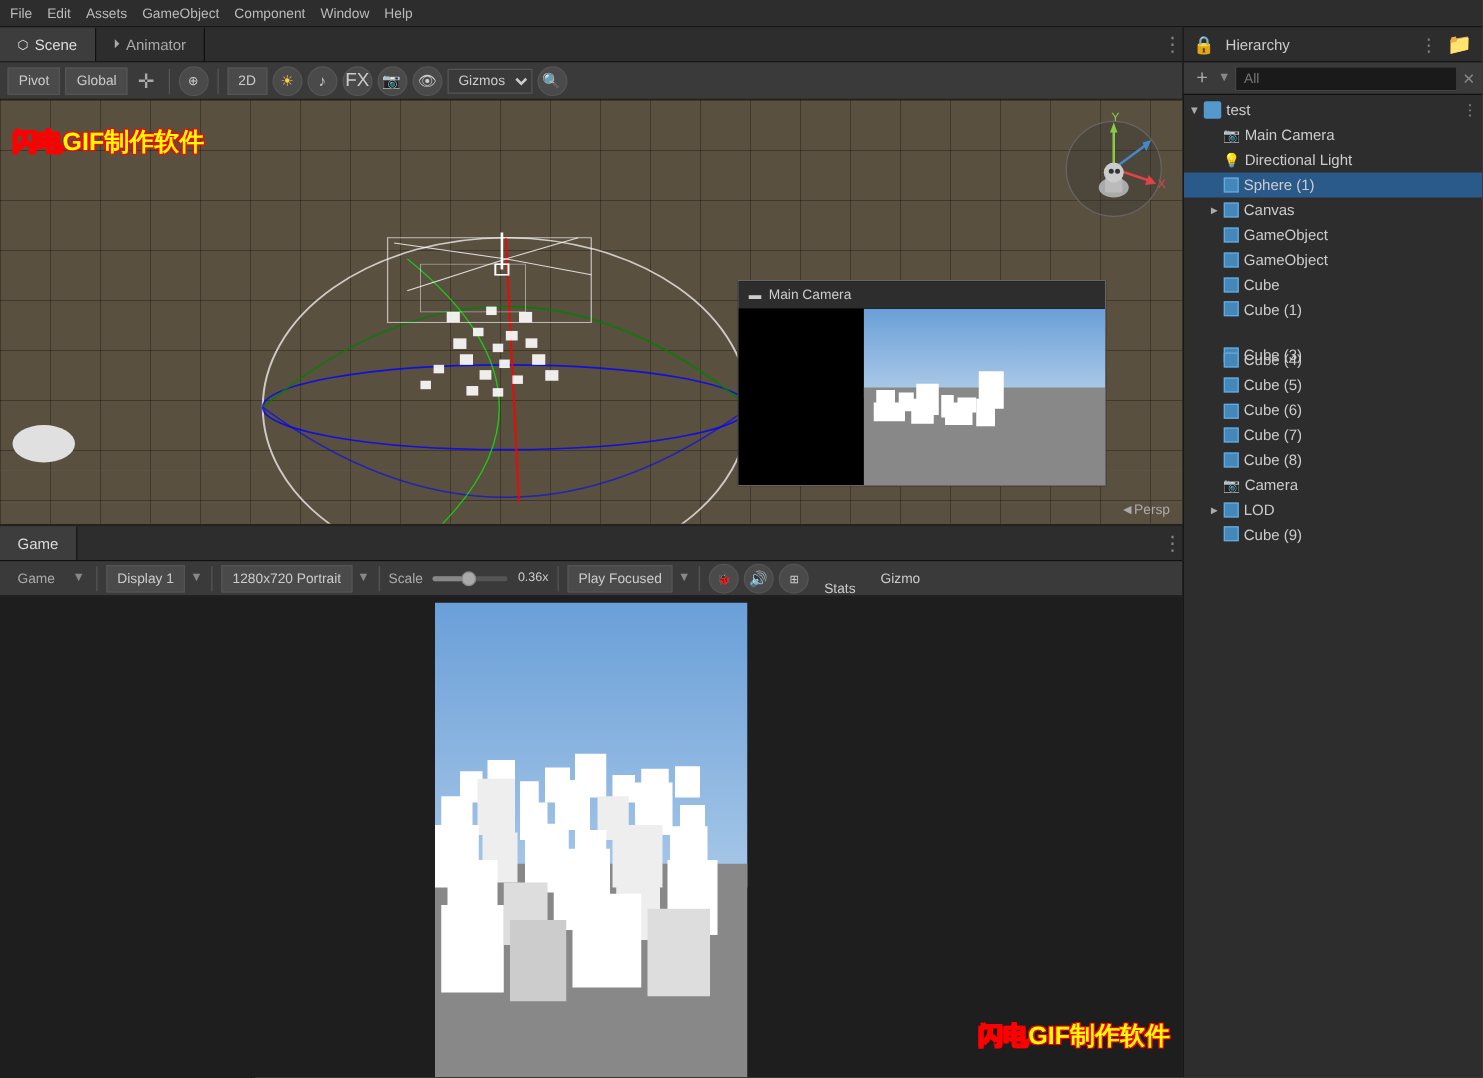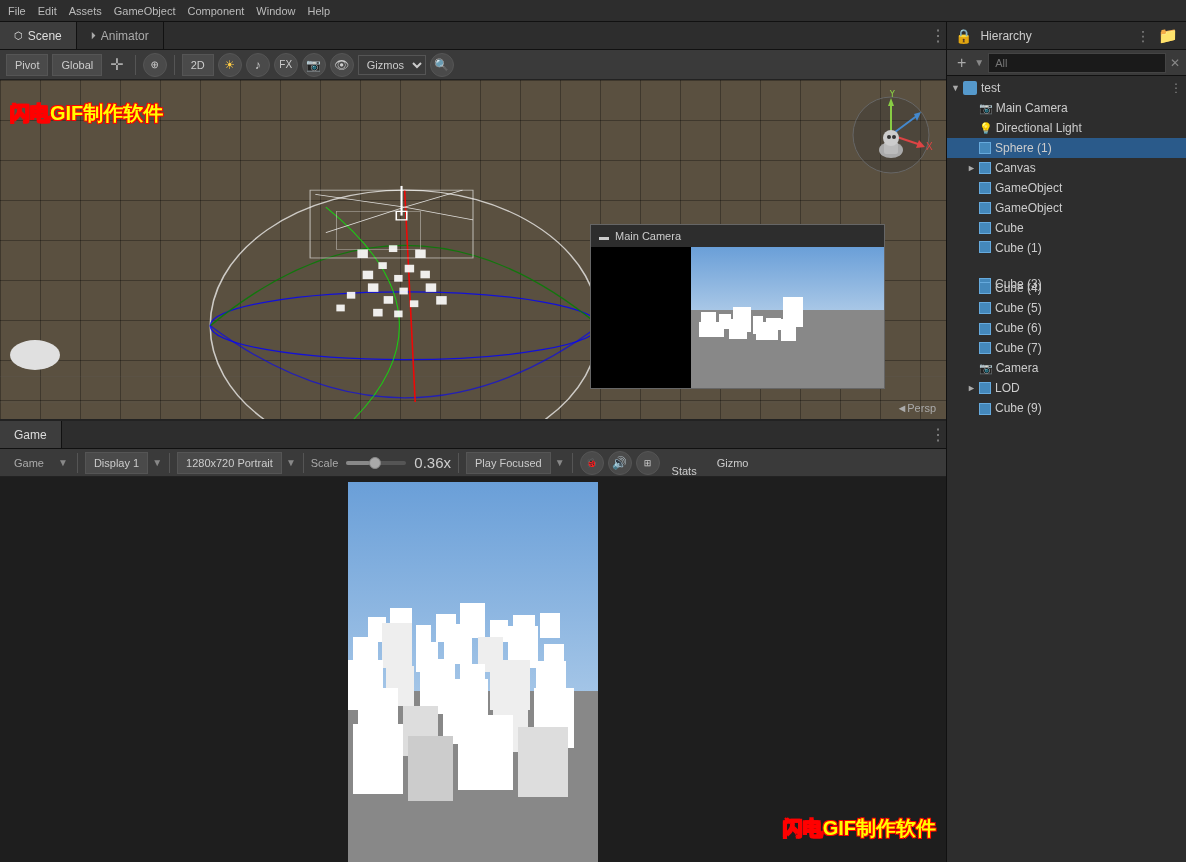--- a/index.html
+++ b/index.html
@@ -440,21 +440,21 @@
       <div class="scene-toolbar">
         <button class="toolbar-btn">Pivot</button>
         <button class="toolbar-btn">Global</button>
         <span style="color:#aaa; font-size:16px; margin:0 4px;">✛</span>
         <div class="toolbar-separator"></div>
         <div class="icon-btn-round" style="font-size:10px;">⊕</div>
         <div class="toolbar-separator"></div>
         <button class="toolbar-btn">2D</button>
         <div class="icon-btn-round" style="color:#ffcc44;">☀</div>
         <div class="icon-btn-round">♪</div>
-        <div class="icon-btn-round" style="font-size:10px;">FX</div>
+        <div class="icon-btn-round" style="font-size:15px;">FX</div>
         <div class="icon-btn-round">📷</div>
         <div class="icon-btn-round">👁</div>
         <select class="select-dropdown">
           <option>Gizmos</option>
         </select>
         <div class="icon-btn-round">🔍</div>
       </div>
 
       <div class="scene-viewport">
         <div class="grid-bg"></div>
@@ -586,21 +586,21 @@
         <span style="color:#888; font-size:10px;">▼</span>
         <div class="toolbar-separator"></div>
         <button class="toolbar-btn">1280x720 Portrait</button>
         <span style="color:#888; font-size:10px;">▼</span>
         <div class="toolbar-separator"></div>
         <span style="color:#aaa; font-size:11px;">Scale</span>
         <div style="width:60px;height:4px;background:#555;border-radius:2px;margin:0 4px;position:relative;">
           <div style="width:40%;height:100%;background:#888;border-radius:2px;"></div>
           <div style="position:absolute;top:-4px;left:38%;width:12px;height:12px;border-radius:50%;background:#aaa;border:1px solid #888;"></div>
         </div>
-        <span style="color:#ccc; font-size:15px;">0.36x</span>
+        <span style="color:#ccc; font-size:10px;">0.36x</span>
         <div class="toolbar-separator"></div>
         <button class="toolbar-btn">Play Focused</button>
         <span style="color:#888; font-size:10px;">▼</span>
         <div class="toolbar-separator"></div>
         <div class="icon-btn-round" style="font-size:9px;">🐞</div>
         <div class="icon-btn-round">🔊</div>
         <div class="icon-btn-round" style="font-size:9px;">⊞</div>
         <button class="toolbar-btn" style="background:none;border:none;margin-top:16px;">Stats</button>
         <button class="toolbar-btn" style="background:none;border:none;">Gizmo</button>
       </div>
@@ -784,35 +784,43 @@
     <span style="margin-left:16px; display:flex; align-items:center; width:100%;">
       <span style="width:12px;display:inline-block;"></span>
       <span style="display:inline-block;width:12px;height:12px;background:#4488bb;border:1px solid #66aadd;margin-right:4px;"></span>
       <span>Cube (7)</span>
 
     </span>
   </div>
         <div class="hierarchy-item">
     <span style="margin-left:16px; display:flex; align-items:center; width:100%;">
       <span style="width:12px;display:inline-block;"></span>
+      <span style="display:inline-block;width:12px;height:12px;background:#4488bb;border:1px solid #66aadd;margin-right:4px;"></span>
+      <span>Cube (8)</span>
+
+    </span>
+  </div>
+        <div class="hierarchy-item">
+    <span style="margin-left:16px; display:flex; align-items:center; width:100%;">
+      <span style="width:12px;display:inline-block;"></span>
       <span style="color:#88aacc; margin-right:3px; font-size:11px;">📷</span>
       <span>Camera</span>
 
     </span>
   </div>
         <div class="hierarchy-item">
     <span style="margin-left:16px; display:flex; align-items:center; width:100%;">
       <span style="width:12px;display:inline-block;color:#aaa;font-size:9px;">►</span>
       <span style="display:inline-block;width:12px;height:12px;background:#4488bb;border:1px solid #66aadd;margin-right:4px;"></span>
       <span>LOD</span>
 
     </span>
   </div>
         <div class="hierarchy-item">
-    <span style="margin-left:16px; display:flex; align-items:flex-end; width:100%;">
+    <span style="margin-left:16px; display:flex; align-items:flex-start; width:100%;">
       <span style="width:12px;display:inline-block;"></span>
       <span style="display:inline-block;width:12px;height:12px;background:#4488bb;border:1px solid #66aadd;margin-right:4px;"></span>
       <span>Cube (9)</span>
 
     </span>
   </div>
       </div>
   </div>
 
 </div>

